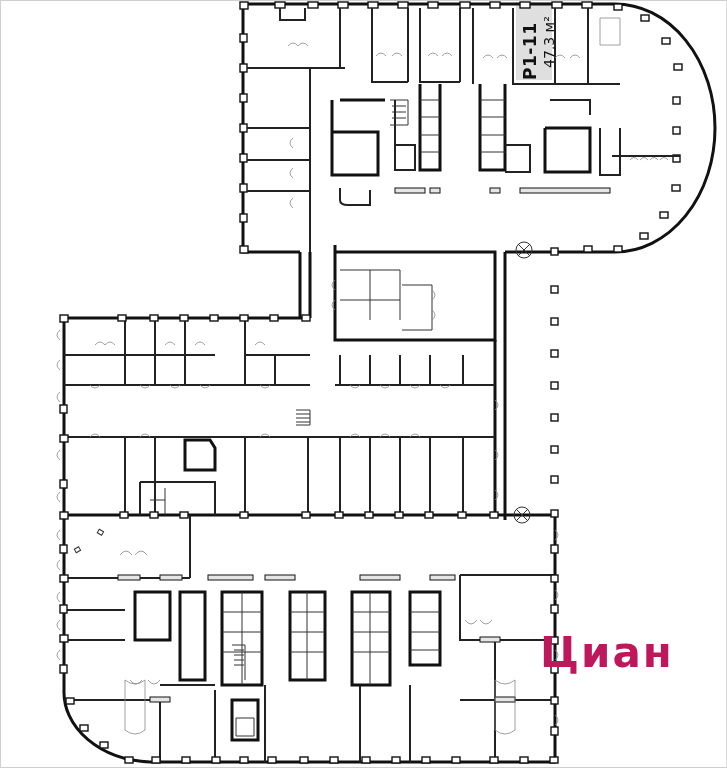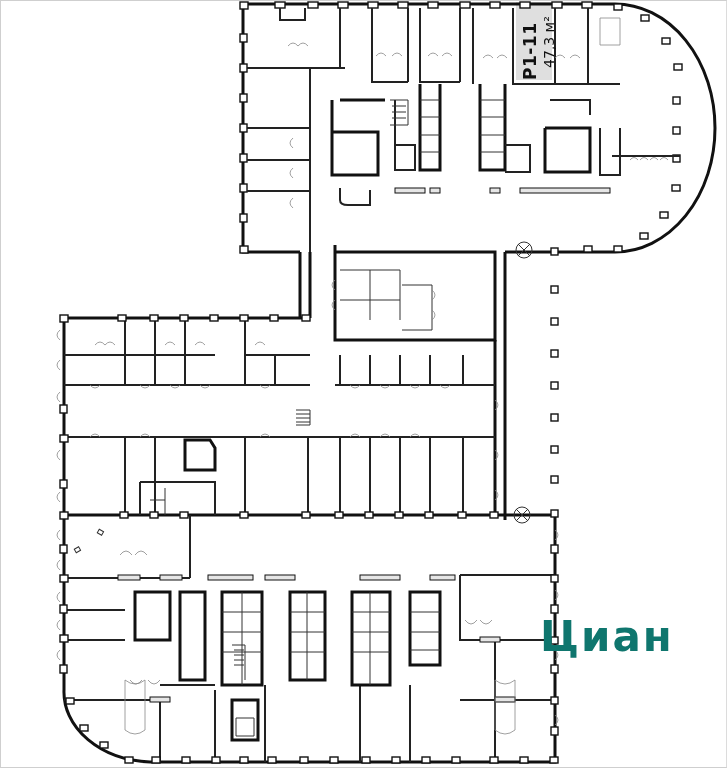--- a/index.html
+++ b/index.html
@@ -9,21 +9,21 @@
   .wall { stroke:#111; stroke-width:3; fill:none; }
   .wallt { stroke:#222; stroke-width:2; fill:none; }
   .thin { stroke:#333; stroke-width:1; fill:none; }
   .door { stroke:#888; stroke-width:0.8; fill:none; }
   .col { fill:#fff; stroke:#111; stroke-width:1.4; }
   .hatch { fill:#e6e6e6; stroke:#111; stroke-width:1; }
   .label { position:absolute; transform-origin:left top; color:#111; white-space:nowrap; }
   .unit-id { left:520px; top:80px; transform:rotate(-90deg); font-size:17px; font-weight:bold; letter-spacing:0.5px; }
   .unit-area { left:541px; top:68px; transform:rotate(-90deg); font-size:14px; }
   .hl { position:absolute; left:516px; top:2px; width:36px; height:78px; background:#d9d9d9; opacity:0.85; }
-  .watermark { position:absolute; left:540px; top:612px; font-size:42px; font-weight:bold; color:#0f766e; letter-spacing:2px; }
+  .watermark { position:absolute; left:540px; top:628px; font-size:42px; font-weight:bold; color:#be185d; letter-spacing:2px; }
 </style>
 </head>
 <body>
 
 <div class="frame"></div>
 
 <div class="hl"></div>
 
 <svg width="727" height="768" viewBox="0 0 727 768">
 

